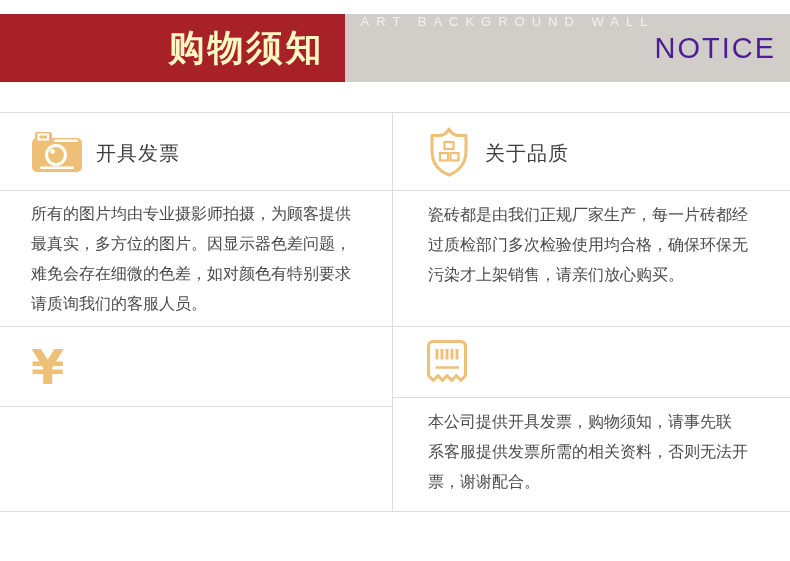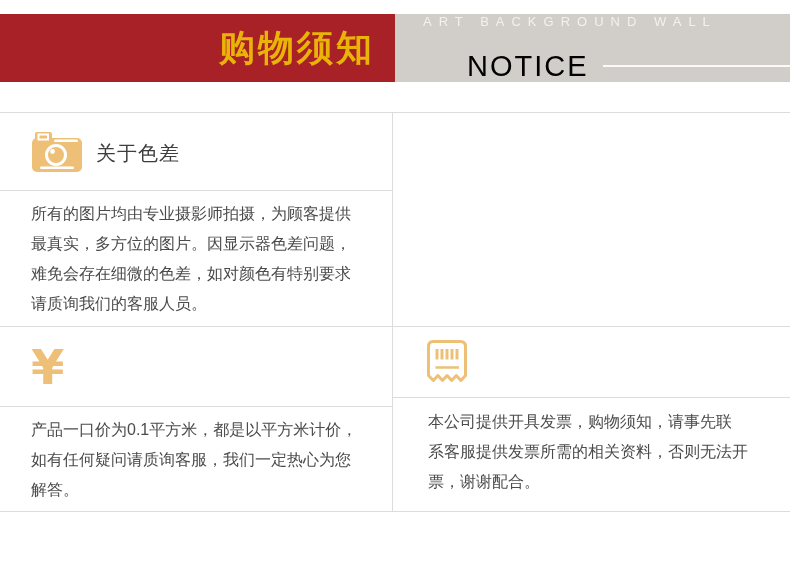--- a/index.html
+++ b/index.html
@@ -8,34 +8,34 @@
     font-family:"Liberation Sans","DejaVu Sans",sans-serif;
     -webkit-font-smoothing:antialiased;
   }
   .banner{margin-top:14px;height:68px;display:flex;}
   .banner-left{
     width:395px;background:var(--red,#a82126);
     display:flex;align-items:center;justify-content:flex-end;
     padding-right:20px;box-sizing:border-box;
   }
   .banner-title{
-    color:#eab308;font-size:36px;font-weight:bold;letter-spacing:3px;line-height:1;
+    color:#fef9c3;font-size:36px;font-weight:bold;letter-spacing:3px;line-height:1;
   }
   .banner-right{
     flex:1;background:var(--gray,#d1cec9);
-    display:flex;flex-direction:column;justify-content:space-between;
-    padding-left:28px;box-sizing:border-box;
+    display:flex;flex-direction:row;justify-content:center;
+    padding-left:16px;box-sizing:border-box;
   }
   .art-line{
     color:#f4f1ed;font-size:13px;letter-spacing:7px;line-height:16px;margin-bottom:3px;
     white-space:nowrap;
   }
   .notice-row{display:flex;align-items:center;}
   .notice-text{
-    color:#000000;font-size:29px;font-weight:400;letter-spacing:2px;line-height:32px;margin-left:44px;
+    color:#4c1d95;font-size:29px;font-weight:400;letter-spacing:2px;line-height:32px;
   }
   .notice-line{flex:1;height:2px;background:#fbfaf8;margin-left:14px;}
 
   .content{
     margin-top:30px;
     border-top:1px solid var(--divider,#dcdcdc);
     border-bottom:1px solid var(--divider,#dcdcdc);
   }
   .row{display:flex;}
   .row.top{height:213px;border-bottom:1px solid var(--divider,#dcdcdc);}
@@ -93,41 +93,54 @@
           <svg width="52" height="42" viewBox="0 0 52 42">
             <rect x="4" y="1" width="17" height="11" rx="2" fill="var(--accent,#eec077)"></rect>
             <rect x="1" y="7" width="50" height="34" rx="5" fill="var(--accent,#eec077)"></rect>
             <rect x="7.5" y="3.5" width="9.5" height="5" fill="none" stroke="#ffffff" stroke-width="2"></rect>
             <rect x="23" y="8.5" width="24" height="2.6" rx="1.3" fill="#ffffff"></rect>
             <rect x="9" y="35.5" width="34" height="2.6" rx="1.3" fill="#ffffff"></rect>
             <circle cx="25" cy="24" r="9.5" fill="none" stroke="#ffffff" stroke-width="3"></circle>
             <circle cx="21.5" cy="20.5" r="2.4" fill="#ffffff"></circle>
           </svg>
         </span>
-        <span class="sec-title">关于色差</span>
+        <span class="sec-title">开具发票</span>
       </div>
       <div class="sec-body">所有的图片均由专业摄影师拍摄，为顾客提供
 最真实，多方位的图片。因显示器色差问题，
 难免会存在细微的色差，如对颜色有特别要求
 请质询我们的客服人员。</div>
     </div>
 
     <div class="v-divider"></div>
 
+    <div class="col-right">
+      <div class="sec-head h-rt pad-r">
+        <span class="sec-icon">
+          <svg width="46" height="50" viewBox="0 0 46 50">
+            <path d="M23 2 C25 6.2 29 8.5 33.5 8.5 L40 8.5 V24 C40 36.5 33 44 23 48 C13 44 6 36.5 6 24 V8.5 L12.5 8.5 C17 8.5 21 6.2 23 2 Z" fill="none" stroke="var(--accent,#eec077)" stroke-width="3" stroke-linejoin="round"></path>
+            <rect x="18.5" y="15" width="9" height="7" fill="none" stroke="var(--accent,#eec077)" stroke-width="2.2"></rect>
+            <rect x="14" y="26" width="8" height="7.5" fill="none" stroke="var(--accent,#eec077)" stroke-width="2.2"></rect>
+            <rect x="24.5" y="26" width="8" height="7.5" fill="none" stroke="var(--accent,#eec077)" stroke-width="2.2"></rect>
+          </svg>
+        </span>
+        <span class="sec-title">关于品质</span>
+      </div>
+      <div class="sec-body">瓷砖都是由我们正规厂家生产，每一片砖都经
+过质检部门多次检验使用均合格，确保环保无
+污染才上架销售，请亲们放心购买。</div>
+    </div>
   </div>
 
   <div class="row bottom">
 
     <div class="col-left">
       <div class="sec-head h-lb pad-l">
         <span class="yen-glyph">¥</span>
       </div>
-      <div class="sec-body">产品一口价为0.1平方米，都是以平方米计价，
-如有任何疑问请质询客服，我们一定热心为您
-解答。</div>
     </div>
 
     <div class="v-divider"></div>
 
     <div class="col-right">
       <div class="sec-head h-rb pad-r">
         <span class="sec-icon">
           <svg width="42" height="46" viewBox="0 0 42 46">
             <path d="M7 2.5 H34.5 Q39.5 2.5 39.5 7.5 V36.5 L34.9 41.5 L30.3 36.5 L25.7 41.5 L21.1 36.5 L16.5 41.5 L11.9 36.5 L7.3 41.5 L2.5 36.5 V7.5 Q2.5 2.5 7 2.5 Z" fill="none" stroke="var(--accent,#eec077)" stroke-width="3" stroke-linejoin="round"></path>
             <line x1="11" y1="10" x2="11" y2="20.5" stroke="var(--accent,#eec077)" stroke-width="3"></line>

